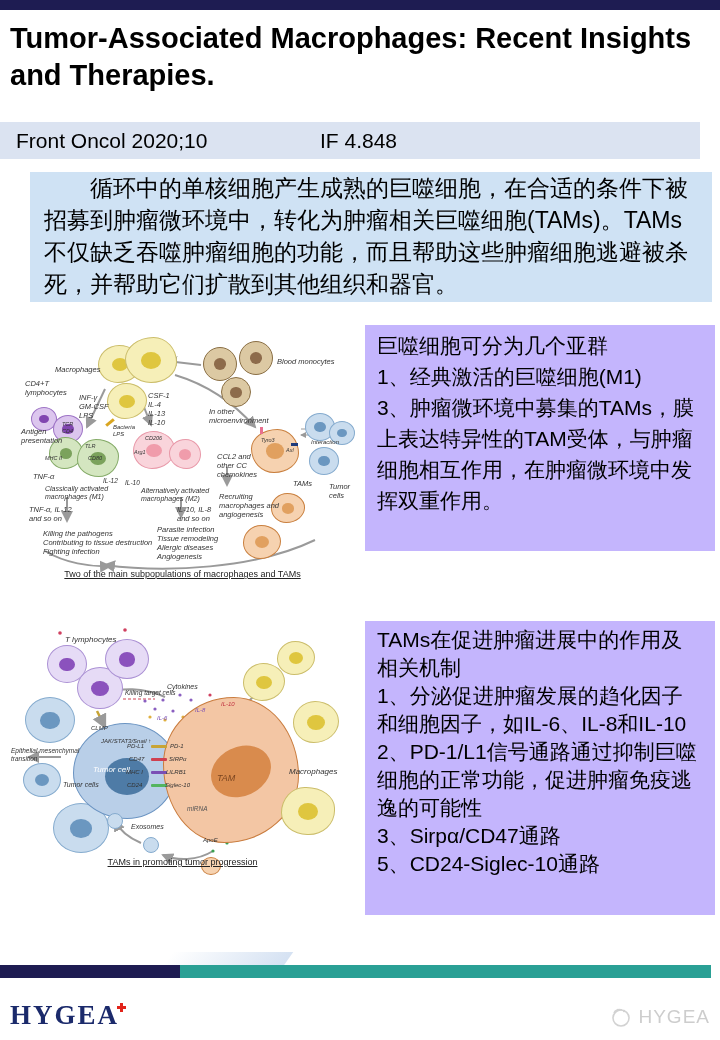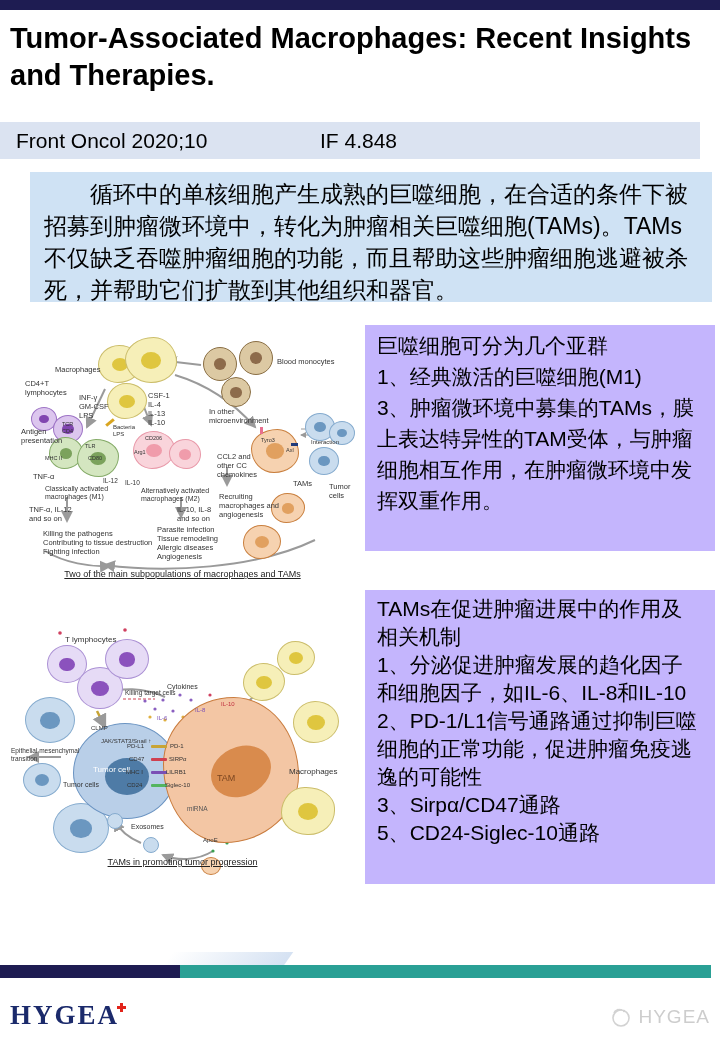--- a/index.html
+++ b/index.html
@@ -5,43 +5,43 @@
   html,body{margin:0;padding:0;background:#fff;}
   .slide{position:relative;width:720px;height:1040px;background:#ffffff;overflow:hidden;
          font-family:"Liberation Sans","DejaVu Sans",sans-serif;}
   .topbar{position:absolute;left:0;top:0;width:720px;height:10px;background:#1e1c52;}
   .title{position:absolute;left:10px;top:20px;width:700px;font-size:29px;line-height:37px;
          font-weight:700;color:#000;}
   .journal-bar{position:absolute;left:0;top:122px;width:700px;height:37px;background:#dbe3f1;
          display:flex;align-items:center;font-size:21px;color:#000;}
   .journal-bar .jname{margin-left:16px;width:304px;}
   .intro-box{position:absolute;left:30px;top:172px;width:682px;height:130px;background:#cfe2f4;
-         box-sizing:border-box;padding:6px 14px;font-size:23px;line-height:32px;color:#000;}
+         box-sizing:border-box;padding:0 14px;font-size:23px;line-height:32px;color:#000;}
   .intro-box p{margin:0;text-indent:2em;}
   .info-box{position:absolute;left:365px;width:350px;background:#c4b5fd;box-sizing:border-box;
          padding:5px 12px;font-size:21px;line-height:31px;color:#000;overflow:hidden;}
   .info-box p{margin:0;}
   #box1{top:325px;height:226px;}
-  #box2{top:590px;height:294px;line-height:28px;}
+  #box2{top:621px;height:294px;line-height:28px;}
   .figure{position:absolute;background:#fff;}
   #fig1{left:5px;top:325px;width:355px;height:260px;}
   #fig2{left:5px;top:605px;width:355px;height:290px;}
   .cell{position:absolute;border:1.5px solid;box-sizing:border-box;
         border-radius:48% 52% 55% 45%/52% 48% 52% 48%;}
   .round{border-radius:50%;}
   .cell .nuc{position:absolute;left:30%;top:32%;width:40%;height:38%;border-radius:50%;}
   .yellow{background:#f6efb8;border-color:#cbbd6a}.yellow .nuc{background:#dfc63f}
   .brown{background:#dcc9a3;border-color:#8a6f45}.brown .nuc{background:#8d6b4b}
   .purple{background:#dcc6ee;border-color:#9e74c6}.purple .nuc{background:#8146b0}
   .green{background:#d4e6c0;border-color:#85ab68}.green .nuc{background:#7ba25c}
   .pink{background:#f9d4db;border-color:#e898a8}.pink .nuc{background:#f09cab}
   .orange{background:#f6d2b0;border-color:#c97f3e}.orange .nuc{background:#e1a05f}
   .blue{background:#c9dcee;border-color:#85abce}.blue .nuc{background:#6b97c0}
   .lavender{background:#e6dbf6;border-color:#ab91d4}.lavender .nuc{background:#8b52bd}
-  .lbl{position:absolute;font-size:7.5px;line-height:1.2;color:#333;white-space:pre-line;}
+  .lbl{position:absolute;font-size:7.5px;line-height:1.2;color:#333;white-space:pre-line;font-style:italic;}
   .f55{font-size:5.5px}.f6{font-size:6px}.f65{font-size:6.5px}.f7{font-size:7px}
   .f8{font-size:8px}.f9{font-size:9px}
   .figcap{position:absolute;left:0;width:100%;text-align:center;font-size:9px;color:#222;text-decoration:underline;}
   .arrows{position:absolute;left:0;top:0;}
   .connector{position:absolute;width:16px;height:3px;border-radius:1px;}
   .footer-swoosh{position:absolute;left:168px;top:952px;width:120px;height:15px;
         background:linear-gradient(100deg,rgba(255,255,255,0),rgba(205,220,240,0.85));
         transform:skewX(-35deg);}
   .footer-navy{position:absolute;left:0;top:965px;width:180px;height:13px;background:#1e1c52;}
   .footer-teal{position:absolute;left:180px;top:965px;width:531px;height:13px;background:#2aa095;}

